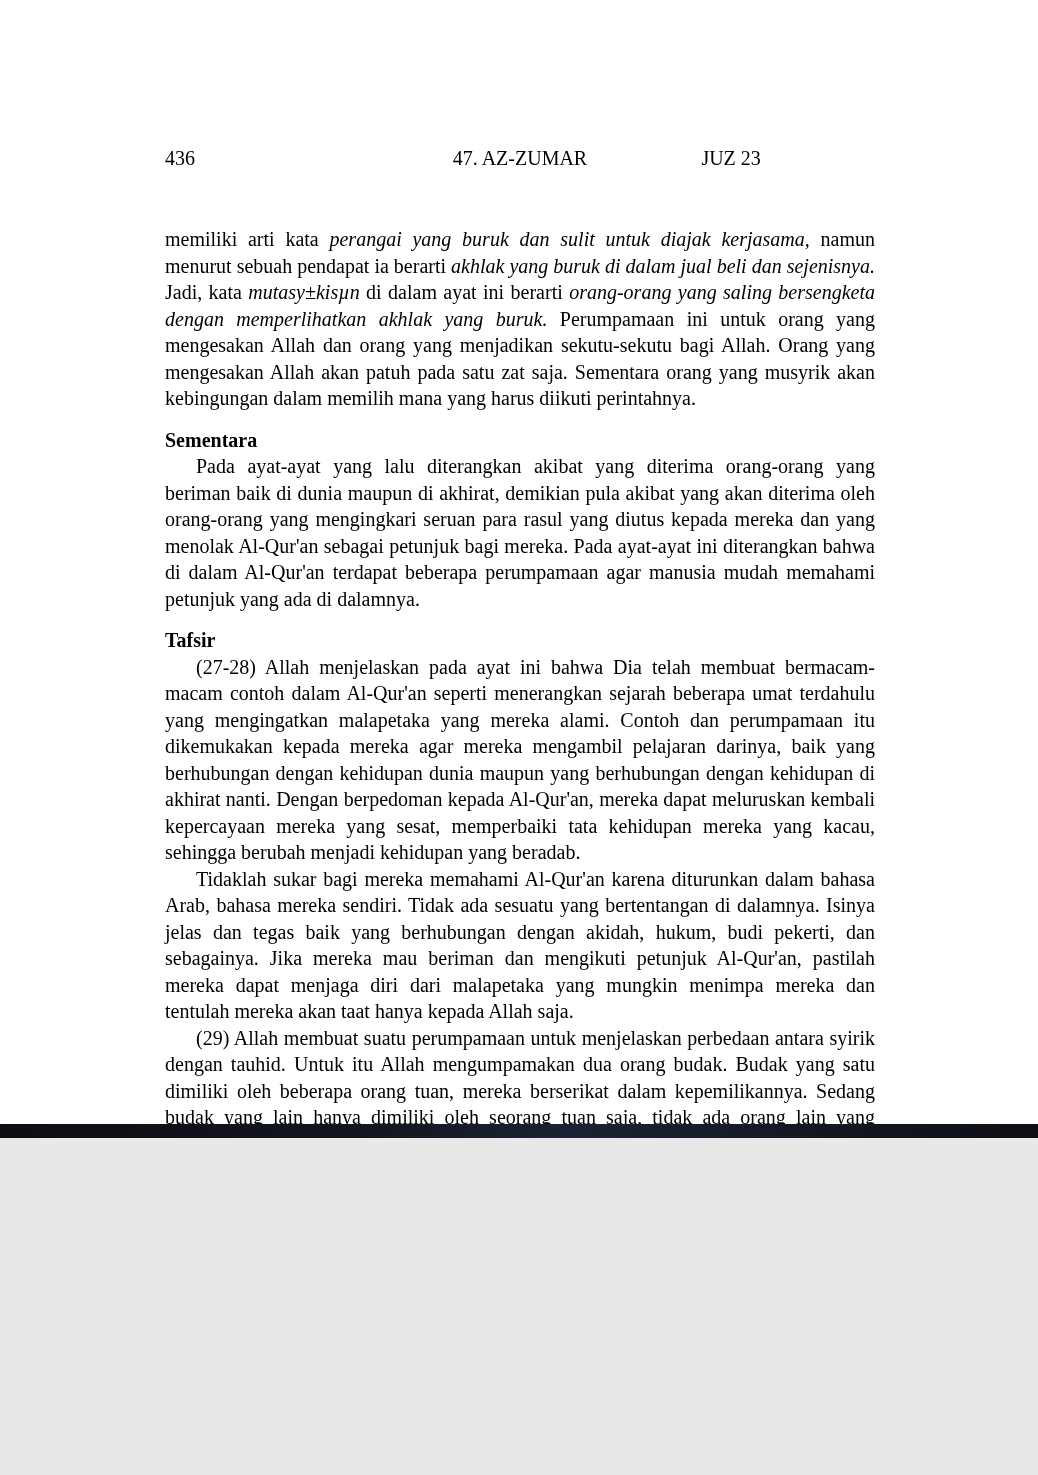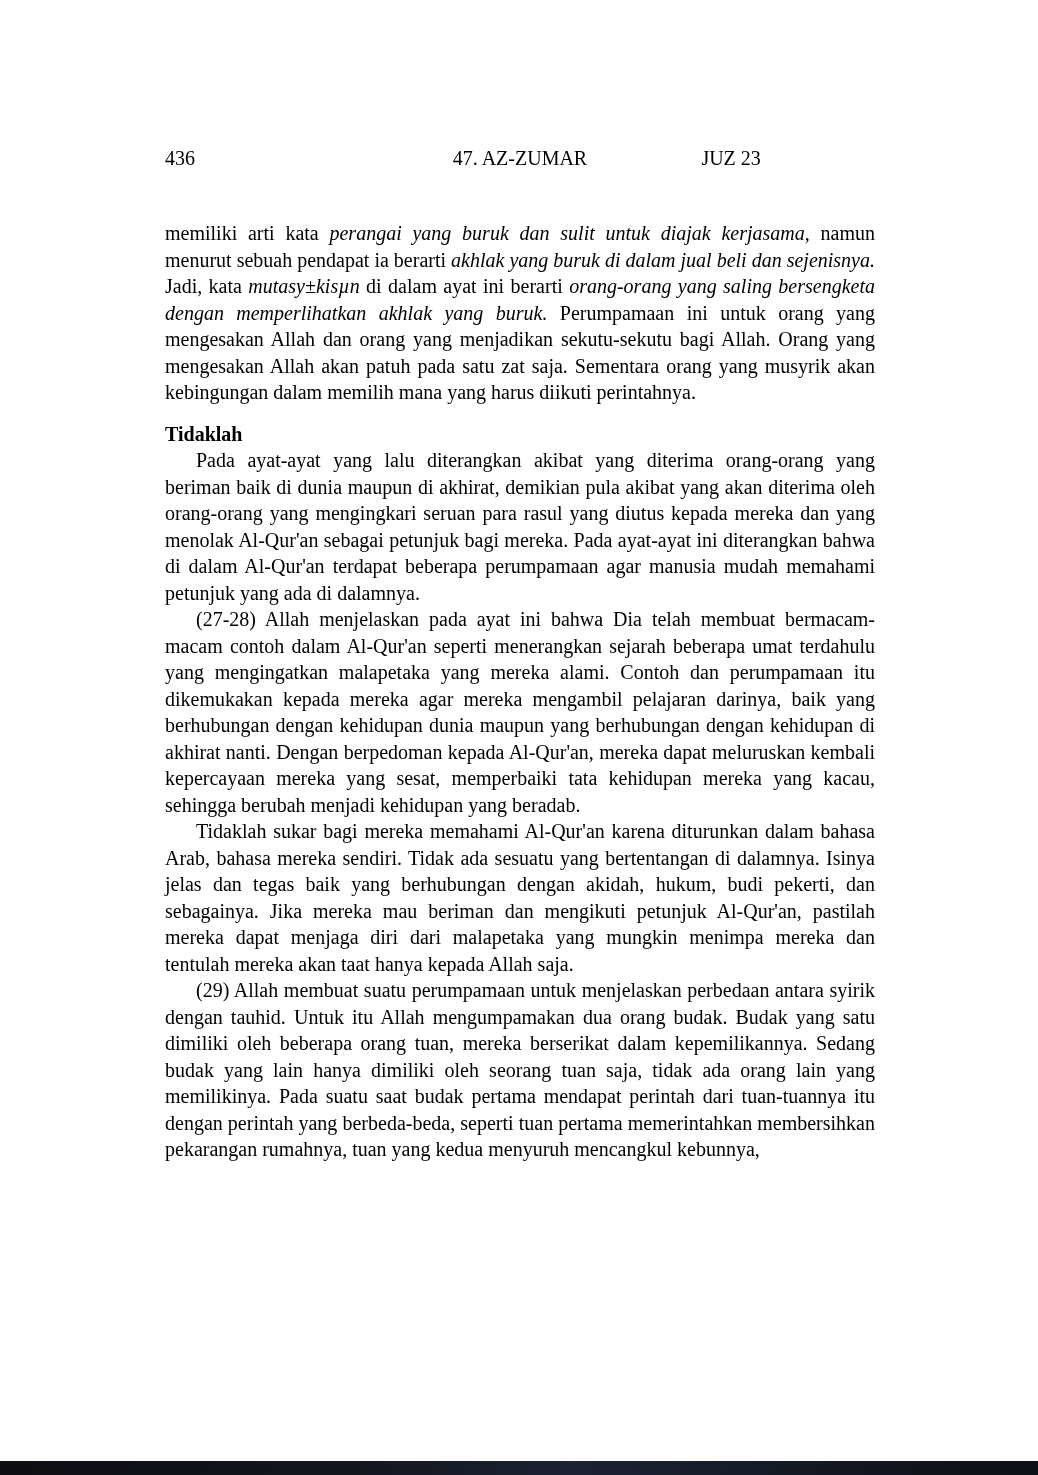--- a/index.html
+++ b/index.html
@@ -3,21 +3,21 @@
 <meta charset="utf-8">
 <style>
   html, body {
     margin: 0;
     padding: 0;
     background: #e8e8e8;
   }
   .page {
     position: relative;
     width: 1038px;
-    height: 1475px;
+    height: 1138px;
     background: #ffffff;
     overflow: hidden;
     font-family: "Liberation Serif", serif;
     color: #000000;
   }
   .page-header {
     position: absolute;
     top: 146px;
     left: 165px;
     width: 710px;
@@ -25,21 +25,21 @@
     grid-template-columns: 1fr auto 1fr;
     align-items: baseline;
     font-size: 20px;
     line-height: 24px;
   }
   .page-header .hdr-left   { text-align: left; }
   .page-header .hdr-center { text-align: center; }
   .page-header .hdr-right  { text-align: center; }
   .page-body {
     position: absolute;
-    top: 220px;
+    top: 226px;
     left: 165px;
     width: 710px;
     font-size: 20px;
     line-height: 26.5px;
     text-align: justify;
   }
   .paragraph {
     margin: 0;
     padding: 0;
   }
@@ -72,22 +72,23 @@
 <div class="page">
 
   <header class="page-header">
     <span class="hdr-left">436</span>
     <span class="hdr-center">47. AZ-ZUMAR</span>
     <span class="hdr-right">JUZ 23</span>
   </header>
 
   <main class="page-body">
       <p class="paragraph"><span class="">memiliki arti kata </span><span class="italic">perangai yang buruk dan sulit untuk diajak kerjasama,</span><span class=""> namun menurut sebuah pendapat ia berarti </span><span class="italic">akhlak yang buruk di dalam jual beli dan sejenisnya.</span><span class=""> Jadi, kata </span><span class="italic">mutasy±kisµn</span><span class=""> di dalam ayat ini berarti </span><span class="italic">orang-orang yang saling bersengketa dengan memperlihatkan akhlak yang buruk.</span><span class=""> Perumpamaan ini untuk orang yang mengesakan Allah dan orang yang menjadikan sekutu-sekutu bagi Allah. Orang yang mengesakan Allah akan patuh pada satu zat saja. Sementara orang yang musyrik akan kebingungan dalam memilih mana yang harus diikuti perintahnya.</span></p>
-      <h2 class="section-heading">Tidaklah</h2>
+      <h2 class="section-heading">Sementara</h2>
       <p class="paragraph indent"><span class="">Pada ayat-ayat yang lalu diterangkan akibat yang diterima orang-orang yang beriman baik di dunia maupun di akhirat, demikian pula akibat yang akan diterima oleh orang-orang yang mengingkari seruan para rasul yang diutus kepada mereka dan yang menolak Al-Qur'an sebagai petunjuk bagi mereka. Pada ayat-ayat ini diterangkan bahwa di dalam Al-Qur'an terdapat beberapa perumpamaan agar manusia mudah memahami petunjuk yang ada di dalamnya.</span></p>
+      <h2 class="section-heading">Tafsir</h2>
       <p class="paragraph indent"><span class="">(27-28) Allah menjelaskan pada ayat ini bahwa Dia telah membuat bermacam-macam contoh dalam Al-Qur'an seperti menerangkan sejarah beberapa umat terdahulu yang mengingatkan malapetaka yang mereka alami. Contoh dan perumpamaan itu dikemukakan kepada mereka agar mereka mengambil pelajaran darinya, baik yang berhubungan dengan kehidupan dunia maupun yang berhubungan dengan kehidupan di akhirat nanti. Dengan berpedoman kepada Al-Qur'an, mereka dapat meluruskan kembali kepercayaan mereka yang sesat, memperbaiki tata kehidupan mereka yang kacau, sehingga berubah menjadi kehidupan yang beradab.</span></p>
       <p class="paragraph indent"><span class="">Tidaklah sukar bagi mereka memahami Al-Qur'an karena diturunkan dalam bahasa Arab, bahasa mereka sendiri. Tidak ada sesuatu yang bertentangan di dalamnya. Isinya jelas dan tegas baik yang berhubungan dengan akidah, hukum, budi pekerti, dan sebagainya. Jika mereka mau beriman dan mengikuti petunjuk Al-Qur'an, pastilah mereka dapat menjaga diri dari malapetaka yang mungkin menimpa mereka dan tentulah mereka akan taat hanya kepada Allah saja.</span></p>
       <p class="paragraph indent"><span class="">(29) Allah membuat suatu perumpamaan untuk menjelaskan perbedaan antara syirik dengan tauhid. Untuk itu Allah mengumpamakan dua orang budak. Budak yang satu dimiliki oleh beberapa orang tuan, mereka berserikat dalam kepemilikannya. Sedang budak yang lain hanya dimiliki oleh seorang tuan saja, tidak ada orang lain yang memilikinya. Pada suatu saat budak pertama mendapat perintah dari tuan-tuannya itu dengan perintah yang berbeda-beda, seperti tuan pertama memerintahkan membersihkan pekarangan rumahnya, tuan yang kedua menyuruh mencangkul kebunnya,</span></p>
     </main>
 
   <div class="bottom-bar"></div>
 
 </div>
 
 </body></html>

